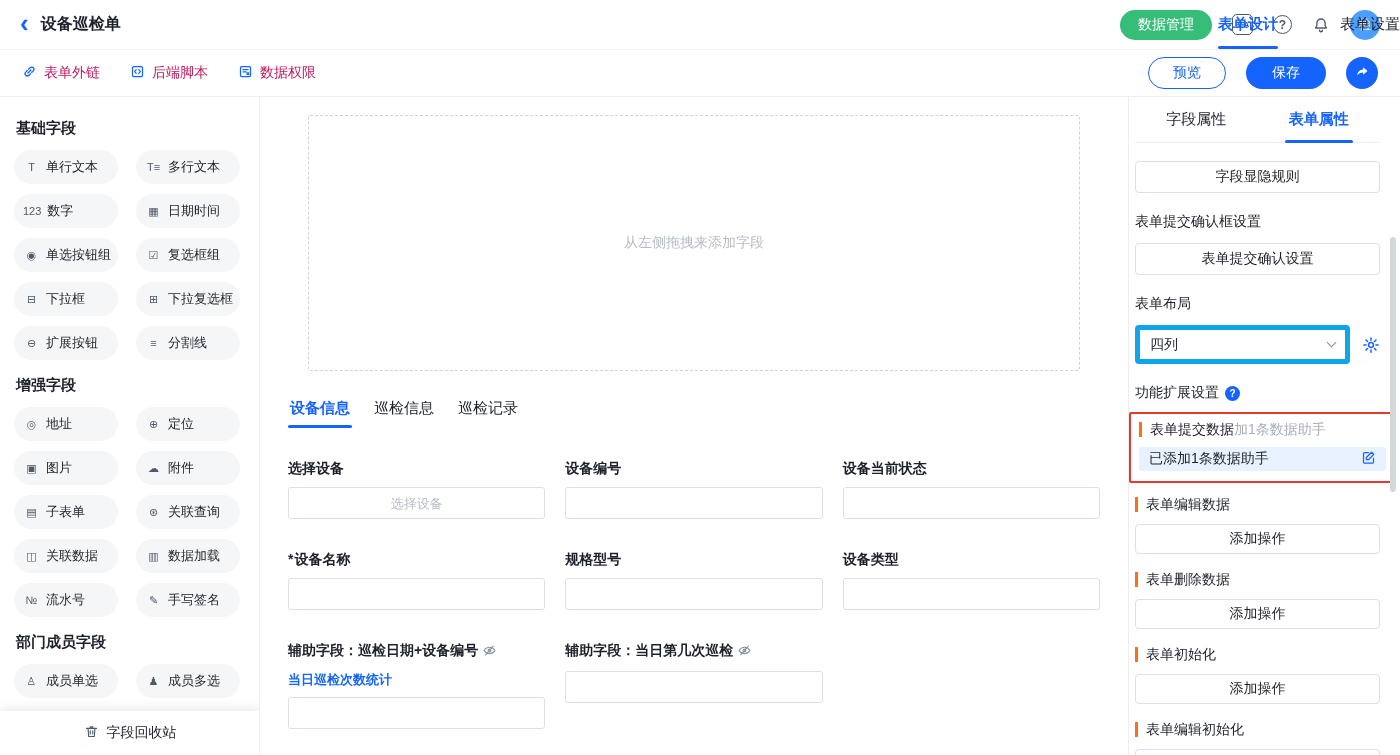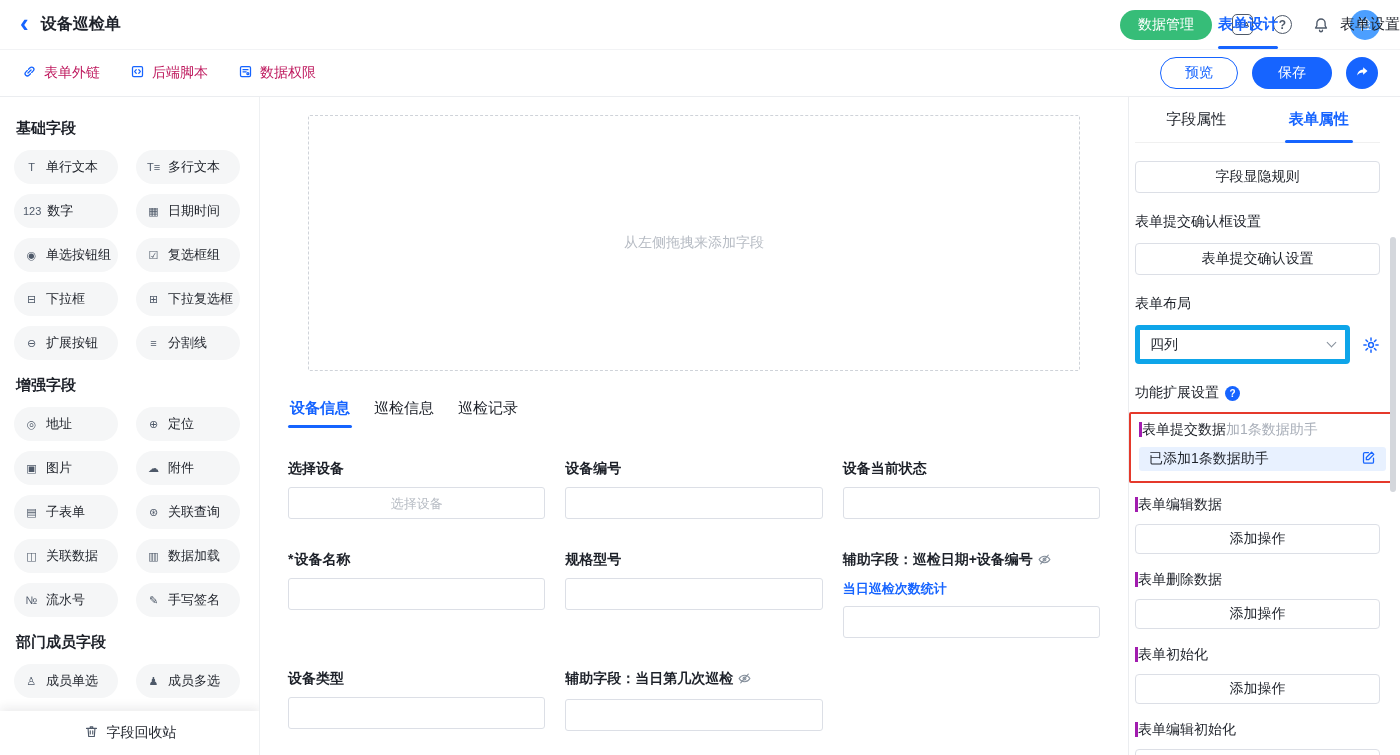--- a/index.html
+++ b/index.html
@@ -19,21 +19,21 @@
   .header-right{margin-left:auto;display:flex;align-items:center;gap:20px}
   .pill-green{background:#36BD78;color:#fff;height:30px;padding:4px 18px;border-radius:15px;font-size:14px;display:flex;align-items:center}
   .lang-box{width:21px;height:21px;border:1.6px solid #4e5969;border-radius:5px;font-size:8px;font-weight:700;color:#4e5969;display:flex;align-items:center;justify-content:center;cursor:pointer;letter-spacing:-.5px}
   .help-circle{width:19px;height:19px;border:1.6px solid #4e5969;border-radius:50%;font-size:12px;font-weight:700;color:#4e5969;display:flex;align-items:center;justify-content:center;cursor:pointer}
   .bell{display:flex;align-items:center;cursor:pointer}
   .avatar{width:30px;height:30px;border-radius:50%;background:#4C9FFF;color:#fff;font-size:13px;display:flex;align-items:center;justify-content:center;cursor:pointer}
 
   
   .subbar{height:47px;flex:none;display:flex;align-items:center;padding:0 22px;border-bottom:1px solid #ebedf0;background:#fff}
   .tool-link{display:flex;align-items:center;gap:7px;color:#be185d;font-size:14px;margin-right:30px;cursor:pointer}
-  .subbar-right{margin-left:auto;display:flex;align-items:center;gap:14px}
+  .subbar-right{margin-left:auto;display:flex;align-items:center;gap:20px}
   .btn-preview{height:32px;padding:0 24px;border:1px solid #1664FF;color:#1664FF;background:#fff;border-radius:16px;font-size:14px}
   .btn-save{height:32px;padding:0 26px;background:#1664FF;color:#fff;border-radius:16px;font-size:14px}
   .btn-share{width:32px;height:32px;border-radius:50%;background:#1664FF;display:flex;align-items:center;justify-content:center}
 
   
   .main{flex:1;display:flex;overflow:hidden}
 
   
   .sidebar{width:260px;flex:none;border-right:1px solid #eef0f2;position:relative;padding:14px 14px 0;overflow:hidden;background:#fff}
   .side-sec-title{font-size:15px;font-weight:700;margin:8px 0 12px 2px}
@@ -59,21 +59,21 @@
   .eye-ic{display:inline-block;vertical-align:-2px;margin-left:5px;cursor:pointer}
 
   
   .rpanel{width:272px;flex:none;border-left:1px solid #ebedf0;position:relative;padding:0 20px 0 6px;overflow:hidden;background:#fff}
   .rtabs{display:flex;height:46px;border-bottom:1px solid #f0f0f0;margin-bottom:18px}
   .rtab{flex:1;display:flex;align-items:center;justify-content:center;font-size:15px;position:relative;cursor:pointer;color:#1d2129}
   .rtab.active{color:#1664FF;font-weight:700}
   .rtab.active::after{content:"";position:absolute;bottom:-1px;left:50%;transform:translateX(-50%);width:68px;height:3px;background:#1664FF;border-radius:2px}
   .rbtn{width:100%;height:32px;border:1px solid #dcdfe6;border-radius:4px;background:#fff;font-size:14px;display:flex;align-items:center;justify-content:center;margin-bottom:20px}
   .rsec-title{font-size:14px;font-weight:400;margin-bottom:12px}
-  .rsec-title.bar{border-left:3px solid #a21caf;line-height:15px}
+  .rsec-title.bar{border-left:3px solid #f97316;padding-left:8px;line-height:15px}
   .rselect-row{display:flex;align-items:center;gap:12px;margin-bottom:20px}
   .rselect{flex:1;height:39px;border:5px solid #0ea5e9;border-radius:4px;display:flex;align-items:center;justify-content:space-between;padding:0 10px;font-size:14px;cursor:pointer;background:#fff}
   .caret{width:7px;height:7px;border-right:1.6px solid #86909c;border-bottom:1.6px solid #86909c;transform:rotate(45deg);margin-top:-4px}
   .gear-btn{display:flex;align-items:center;cursor:pointer}
   .ext-title-row{display:flex;align-items:center;margin-bottom:10px}
   .help-dot{width:15px;height:15px;border-radius:50%;background:#1664FF;color:#fff;font-size:10px;font-weight:700;display:inline-flex;align-items:center;justify-content:center;margin-left:6px;cursor:pointer}
   .highlight-box{border:2px solid #E5392B;border-radius:2px;padding:7px 8px 10px;margin:0 -16px 14px -6px;background:#fff}
   .hl-title-row{display:flex;align-items:baseline;white-space:nowrap;overflow:hidden;margin-bottom:8px}
   .ghost{color:#a8aeb8;font-size:14px;font-weight:400}
   .assist-box{height:24px;background:#E8F1FF;border-radius:3px;display:flex;align-items:center;justify-content:space-between;padding:0 10px;font-size:14px;cursor:pointer}
@@ -284,33 +284,33 @@
         <div class="f-cell">
           <div class="f-label"><span class="req">*</span><span>设备名称</span></div>
           <input class="f-input" style="">
         </div>
 
         <div class="f-cell">
           <div class="f-label"><span>规格型号</span></div>
           <input class="f-input" style="">
         </div>
         <div class="f-cell">
+          <div class="f-label"><span>设备类型</span></div>
+          <input class="f-input" style="">
+        </div>
+        <div class="f-cell">
           <div class="f-label"><span>辅助字段：巡检日期+设备编号</span><span class="eye-ic"><svg width="13" height="13" viewBox="0 0 24 24" fill="none" stroke="#86909c" stroke-width="2" stroke-linecap="round">
                   <path d="M2 12s3.5-6 10-6 10 6 10 6-3.5 6-10 6-10-6-10-6z"></path>
                   <circle cx="12" cy="12" r="2.6"></circle>
                   <path d="M5 20L19 4"></path>
                 </svg></span></div>
           <div class="stat-link">当日巡检次数统计</div>
           <input class="f-input" style="">
         </div>
         <div class="f-cell">
-          <div class="f-label"><span>设备类型</span></div>
-          <input class="f-input" style="">
-        </div>
-        <div class="f-cell">
           <div class="f-label"><span>辅助字段：当日第几次巡检</span><span class="eye-ic"><svg width="13" height="13" viewBox="0 0 24 24" fill="none" stroke="#86909c" stroke-width="2" stroke-linecap="round">
                   <path d="M2 12s3.5-6 10-6 10 6 10 6-3.5 6-10 6-10-6-10-6z"></path>
                   <circle cx="12" cy="12" r="2.6"></circle>
                   <path d="M5 20L19 4"></path>
                 </svg></span></div>
           <input class="f-input" style="">
         </div>
       </div>
     </section>
 

